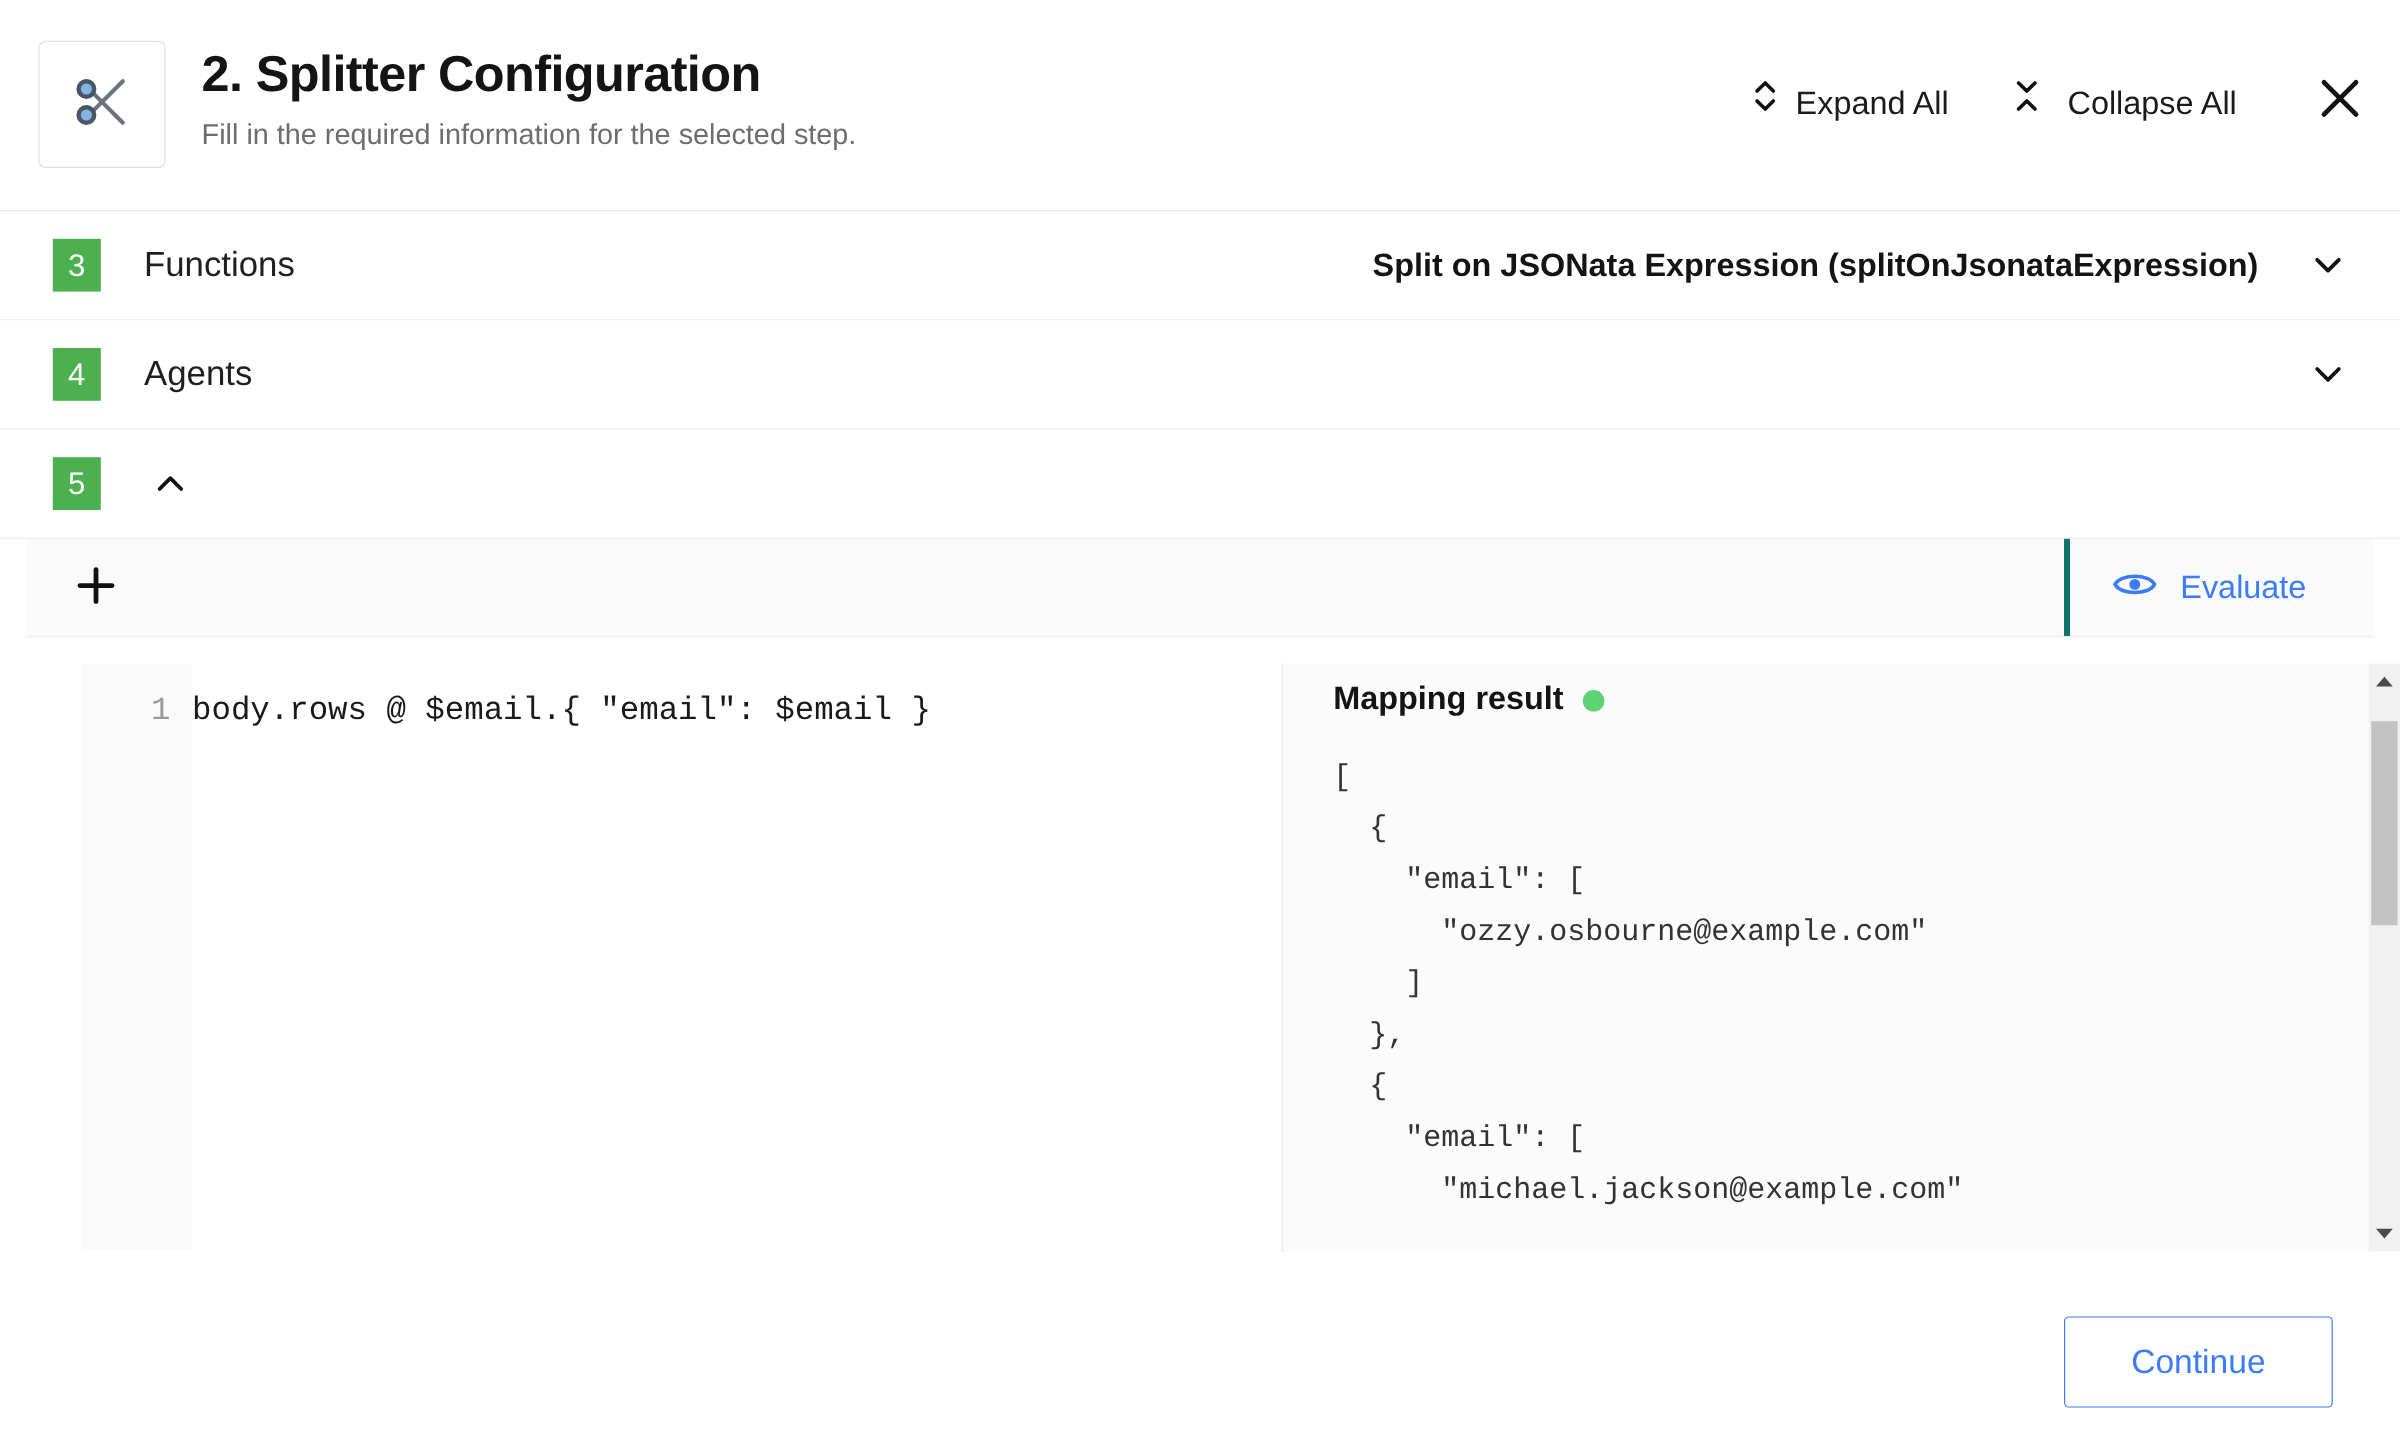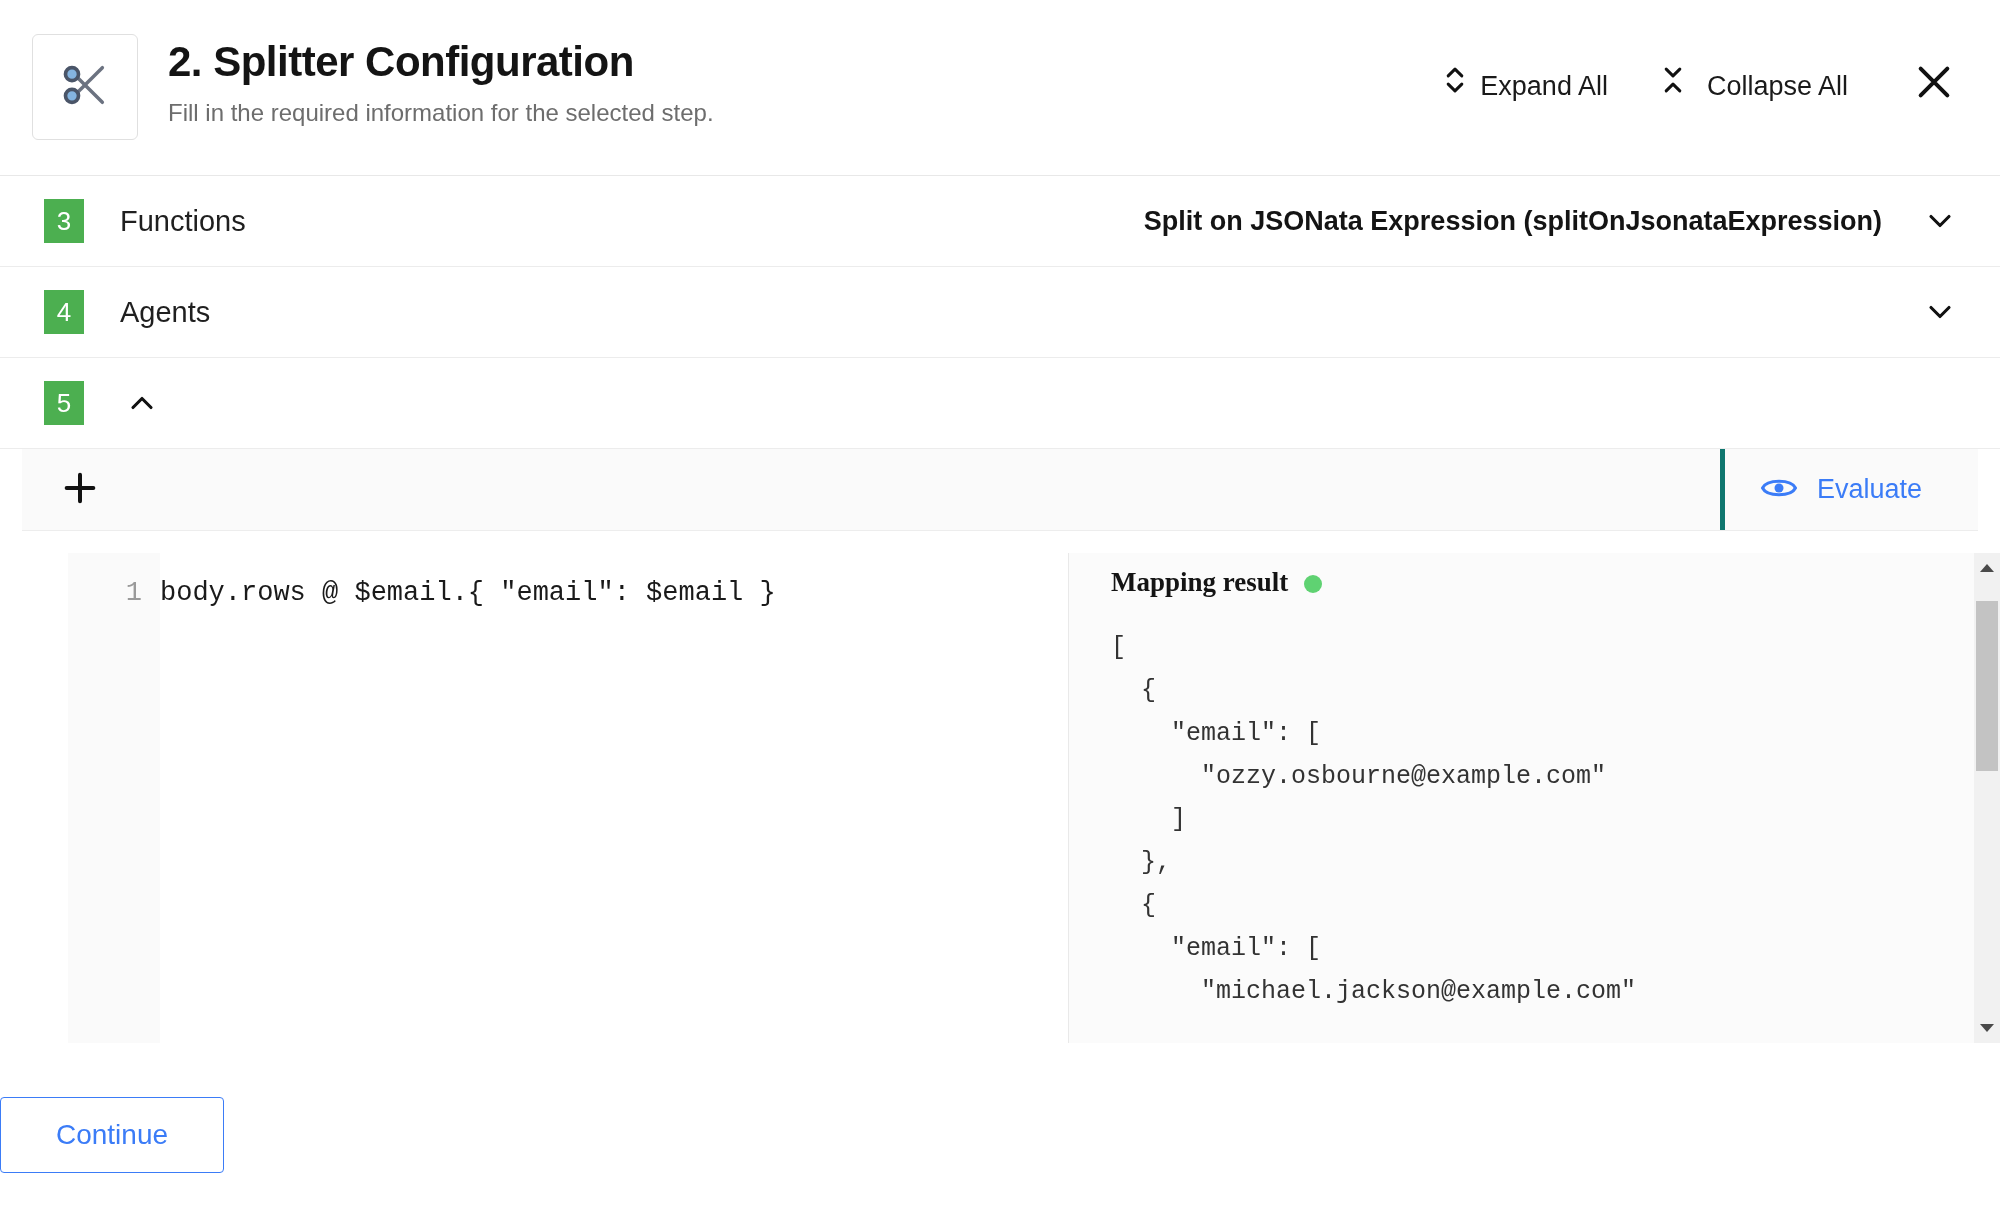--- a/index.html
+++ b/index.html
@@ -11,21 +11,21 @@
     overflow: hidden;
   }
 
   
   .header {
     position: relative;
     height: 176px;
     border-bottom: 1px solid #e8e8e8;
     display: flex;
     align-items: flex-start;
-    padding: 32px 40px 0 32px;
+    padding: 32px 24px 0 32px;
   }
   .step-icon-box {
     width: 106px; height: 106px;
     border: 1px solid #e0e0e0;
     border-radius: 6px;
     background: #ffffff;
     display: flex; align-items: center; justify-content: center;
     flex: 0 0 auto;
     margin-top: 2px;
   }
@@ -156,21 +156,20 @@
   .result-pane {
     position: relative;
     flex: 1 1 auto;
     background: #fbfbfb;
     border-left: 1px solid #e9e9e9;
     overflow: hidden;
   }
   .result-title-row {
     display: flex; align-items: center; gap: 16px;
     padding: 14px 0 0 42px;
-    font-family: Liberation Serif, serif;
   }
   .result-title { font-size: 27px; font-weight: bold; color: #141414; }
   .status-dot {
     width: 18px; height: 18px; border-radius: 50%;
     background: #5fd272; flex: 0 0 auto;
     margin-top: 3px;
   }
   .json-body {
     padding: 28px 0 0 42px;
     font-family: "Liberation Mono", monospace;
@@ -198,23 +197,23 @@
     position: absolute;
     left: 2px; right: 2px;
     top: 18px; height: 170px;
     background: #c3c3c3;
     cursor: pointer;
   }
 
   
   .footer {
     position: absolute;
-    left: 0; right: 0; bottom: 0;
+    left: 0; right: 16px; bottom: 0;
     height: 154px;
-    display: flex; align-items: center; justify-content: flex-start;
+    display: flex; align-items: center; justify-content: flex-end;
     padding-right: 40px;
     background: #ffffff;
   }
   .continue-btn {
     min-width: 224px; height: 76px;
     border: 1px solid #3b7cf7;
     border-radius: 4px;
     background: #ffffff;
     color: #3b7cf7;
     font-size: 28px;

